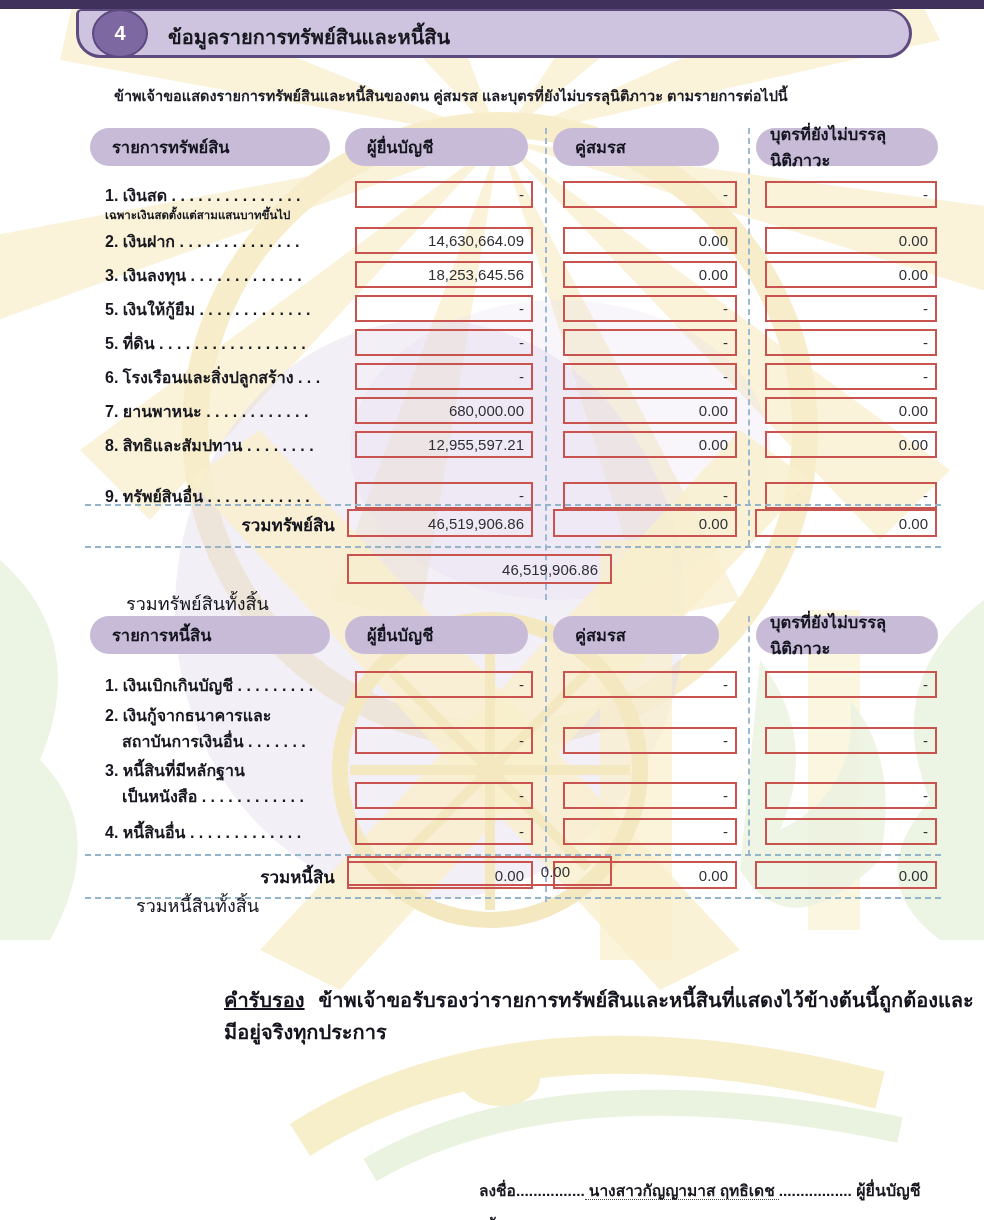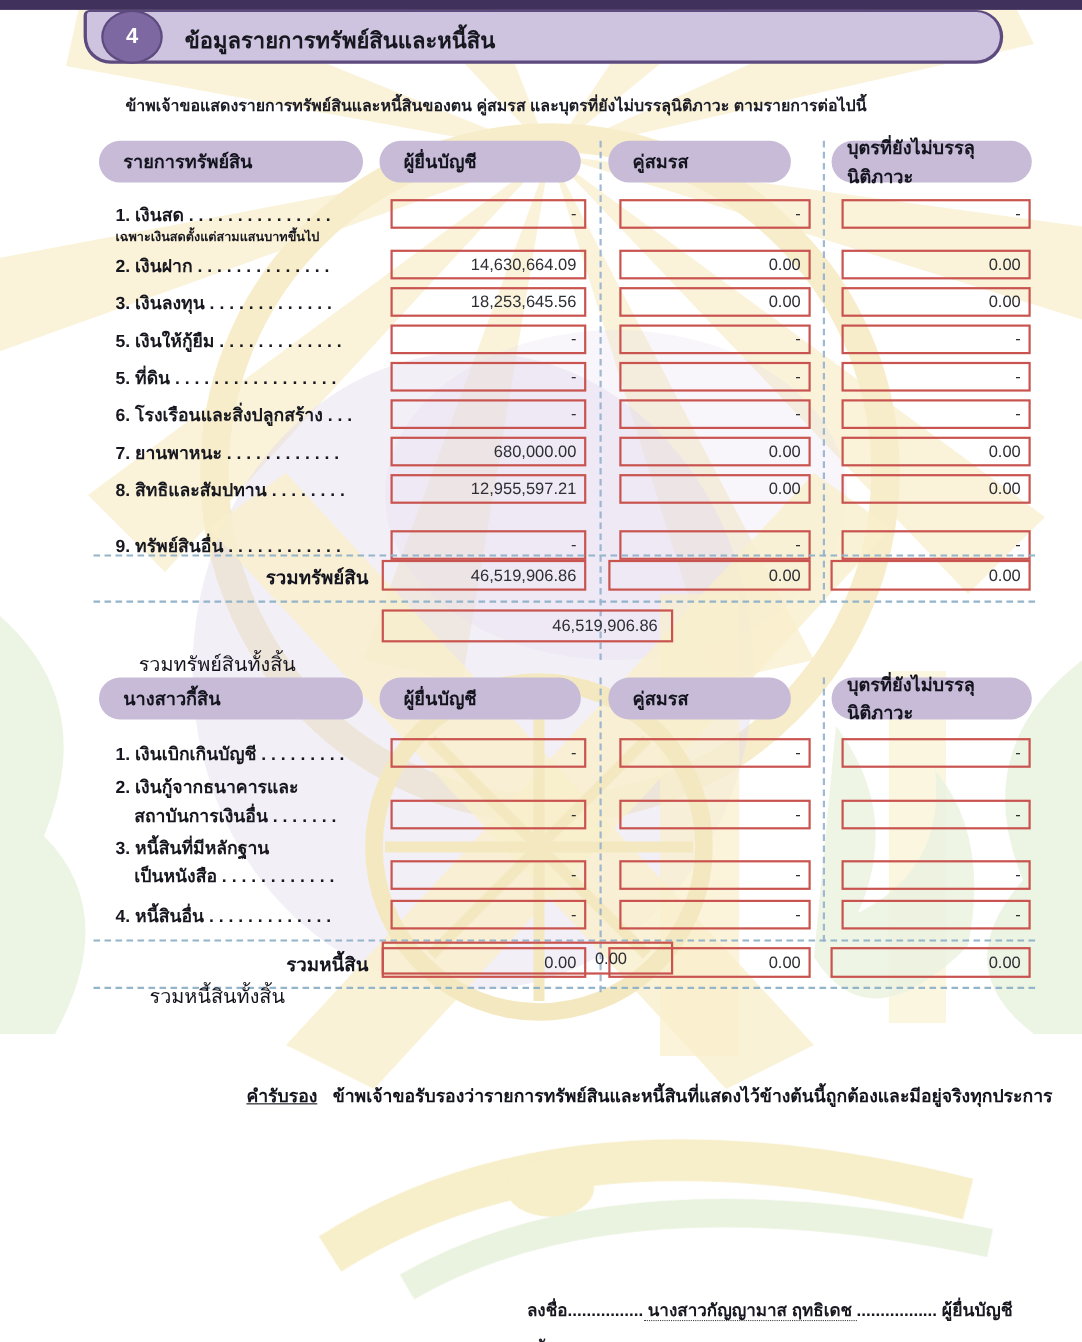--- a/index.html
+++ b/index.html
@@ -49,21 +49,21 @@
 
   .rlabel{position:absolute;left:105px;top:2px;font-size:16px;font-weight:600;color:#17171f;white-space:nowrap;}
   .rsub{position:absolute;left:105px;top:25px;font-size:11.5px;font-weight:600;color:#17171f;white-space:nowrap;}
   .arow,.lrow{position:absolute;left:0;width:984px;height:27px;}
   .tlabel{position:absolute;left:60px;width:275px;text-align:right;font-size:17px;font-weight:bold;color:#14141e;top:2px;}
   .glabel{position:absolute;left:60px;width:275px;text-align:center;font-size:18px;font-weight:normal;color:#14141e;top:3px;margin-top:32px;}
 
   .hdash{position:absolute;left:85px;width:856px;border-top:2px dashed #94b4ca;}
   .vdash{position:absolute;width:0;border-left:2px dashed #8fadcd;opacity:.85;}
 
-  .cert{position:absolute;top:984px;left:224px;font-size:16px;font-weight:bold;color:#14141e;}
+  .cert{position:absolute;top:984px;left:224px;font-size:20px;font-weight:bold;color:#14141e;}
   .cert .head{text-decoration:underline;margin-right:14px;}
 
   .sig{position:absolute;top:1178px;left:479px;font-size:15.5px;font-weight:600;color:#17171f;white-space:nowrap;}
   .sig .name{border-bottom:1.5px dotted #444;padding:0 4px;}
   .sig .role{font-weight:bold;font-size:16px;}
   .clip-next{position:absolute;top:1212px;left:486px;height:8px;overflow:hidden;font-size:15px;font-weight:600;}
 </style>
 </head>
 <body>
 
@@ -185,21 +185,21 @@
   </div>
   <div class="hdash" style="top:546px;"></div>
   <div class="arow" style="top:554px;height:30px;">
     <div class="glabel">รวมทรัพย์สินทั้งสิ้น</div>
     <div class="vbox gbox">46,519,906.86</div>
   </div>
 
   <div class="vdash" style="left:545px;top:616px;height:286px;"></div>
   <div class="vdash" style="left:748px;top:616px;height:240px;"></div>
 
-  <div class="hpill" style="top:616px;left:90px;width:240px;">นางสาวกี้สิน</div>
+  <div class="hpill" style="top:616px;left:90px;width:240px;">รายการหนี้สิน</div>
   <div class="hpill" style="top:616px;left:345px;width:183px;">ผู้ยื่นบัญชี</div>
   <div class="hpill" style="top:616px;left:553px;width:166px;">คู่สมรส</div>
   <div class="hpill" style="top:616px;left:756px;width:182px;padding-left:14px;">บุตรที่ยังไม่บรรลุนิติภาวะ</div>
 
   <div class="lrow" style="top:671px;">
     <div class="rlabel">1. เงินเบิกเกินบัญชี . . . . . . . . .</div>
     <div class="vbox c1">-</div>
     <div class="vbox c2">-</div>
     <div class="vbox c3">-</div>
   </div>

